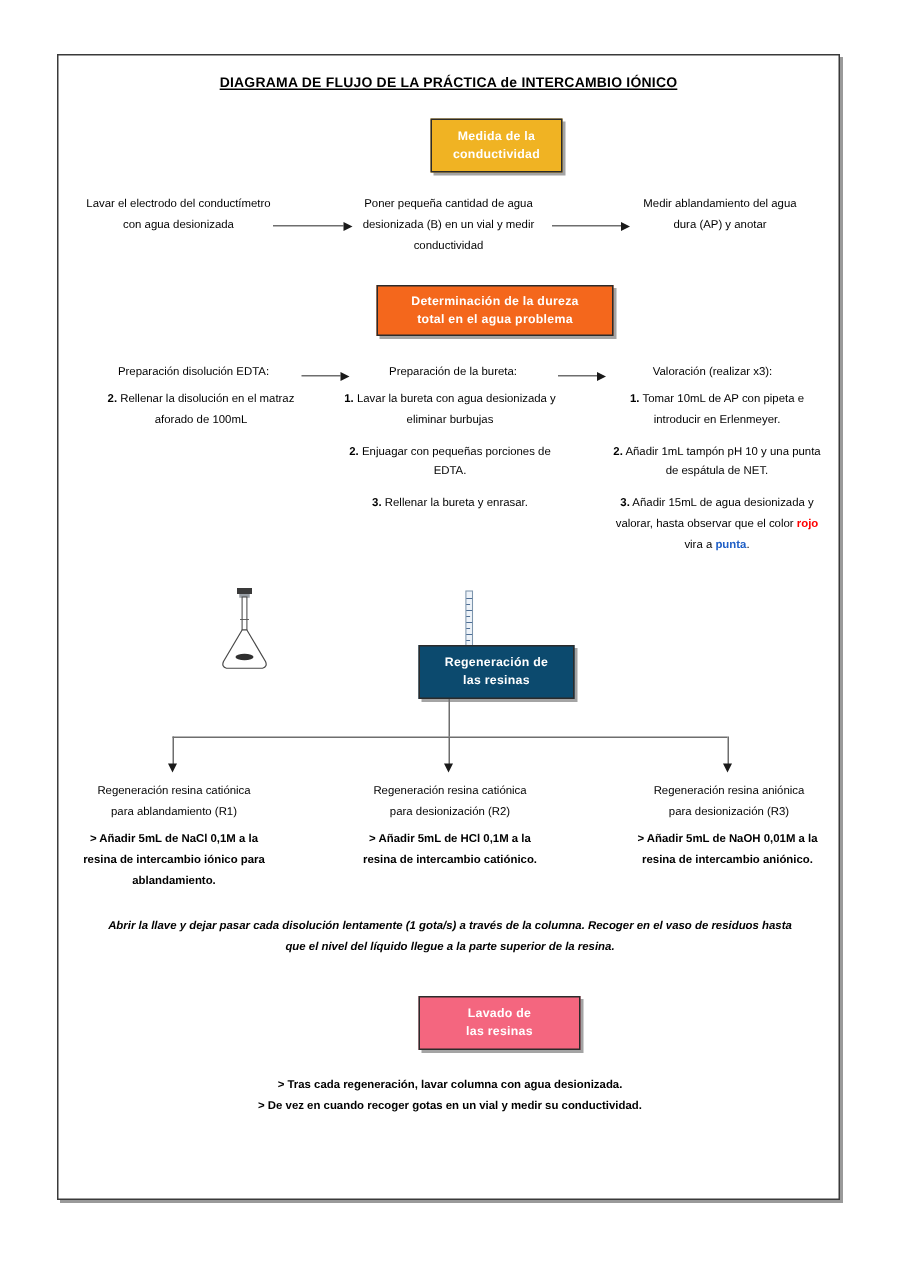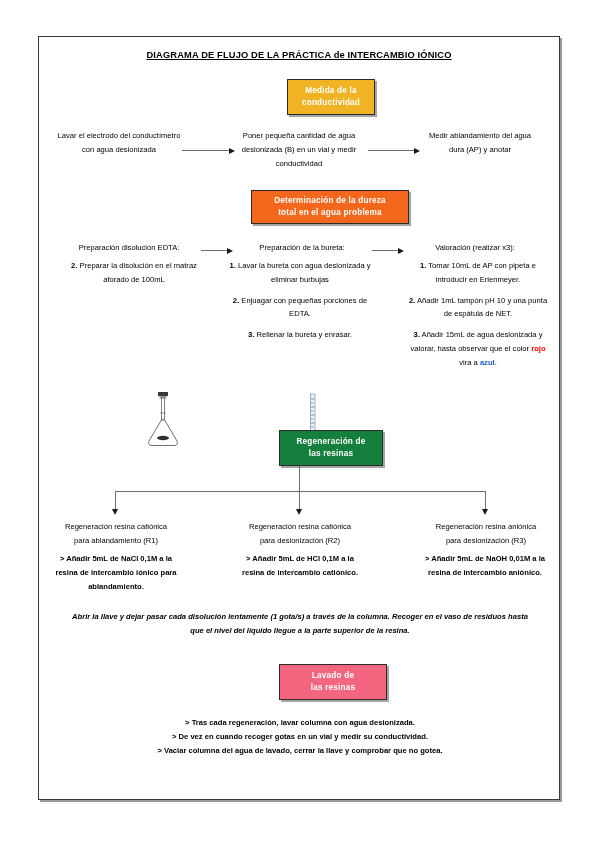--- a/index.html
+++ b/index.html
@@ -50,21 +50,21 @@
     display: flex;
     align-items: center;
     justify-content: center;
     letter-spacing: 0.2px;
     margin-left: 32px;
   }
   .proc-box span { display: block; padding: 0 5px; }
 
   .box-yellow { background: #F0B323; }
   .box-orange { background: #F4671C; }
-  .box-red    { background: #15803d; }
+  .box-red    { background: #0c4a6e; }
   .box-pink   { background: #F4667F; }
 
   
   .tblock {
     position: absolute;
     font-size: 7.6px;
     line-height: 1.82;
     text-align: center;
     color: #000;
   }
@@ -168,21 +168,21 @@
   <div class="hdr" style="left:196px; top:204px; width:134px;">Preparación de la bureta:</div>
   <div class="h-arrow" style="left:333px; top:210px; width:32px;">
     <div class="shaft"></div>
       <div class="head"></div>
   </div>
   <div class="hdr" style="left:366px; top:204px; width:140px;">Valoración (realizar x3):</div>
 
   <div class="tblock" style="left:20px; top:222px; width:150px;">
     <div class="step">
       <span class="num">2.</span>
-      <span>Preparar la disolución en el matraz aforado de 100mL</span>
+      <span>Rellenar la disolución en el matraz aforado de 100mL</span>
     </div>
   </div>
 
   <div class="glass" style="left:102px; top:354px; width:44px; height:58px;">
     <svg width="44" height="58" viewBox="0 0 44 58">
       <rect x="17" y="1" width="10" height="4" fill="#3a3a3a"></rect>
       <rect x="18.5" y="5" width="7" height="2.5" fill="#9aa0a6"></rect>
       <rect x="20.4" y="7" width="3.2" height="22" fill="#ffffff" stroke="#4a4a4a" stroke-width="0.7"></rect>
       <path d="M20.4 29 L8 50 Q6.5 53.5 10 54.5 L34 54.5 Q37.5 53.5 36 50 L23.6 29 Z" fill="#ffffff" stroke="#4a4a4a" stroke-width="0.8"></path>
       <ellipse cx="22" cy="47" rx="6" ry="2.2" fill="#2f2f2f"></ellipse>
@@ -230,21 +230,21 @@
       <span class="num">1.</span>
       <span>Tomar 10mL de AP con pipeta e introducir en Erlenmeyer.</span>
     </div>
     <div class="step">
       <span class="num">2.</span>
       <span>Añadir 1mL tampón pH 10 y una punta de espátula de NET.</span>
     </div>
     <div class="step">
       <span class="num">3.</span>
       <span>
-        Añadir 15mL de agua desionizada y valorar, hasta observar que el color <span class="rojo">rojo</span> vira a <span class="azul">azul</span>.
+        Añadir 15mL de agua desionizada y valorar, hasta observar que el color <span class="rojo">rojo</span> vira a <span class="azul">punta</span>.
       </span>
     </div>
   </div>
 
   <div class="proc-box box-red" style="left:208px; top:393px; width:104px; height:36px;">
     <span>
       <span>Regeneración de</span>
       <span>las resinas</span>
     </span>
   </div>
@@ -279,15 +279,14 @@
 
   <div class="proc-box box-pink" style="left:208px; top:627px; width:108px; height:36px;">
     <span>
       <span>Lavado de</span>
       <span>las resinas</span>
     </span>
   </div>
 
   <div class="tblock bold" style="left:30px; top:693px; width:462px;">&gt; De vez en cuando recoger gotas en un vial y medir su conductividad.</div>
   <div class="tblock bold" style="left:30px; top:679px; width:462px;">&gt; Tras cada regeneración, lavar columna con agua desionizada.</div>
-  <div class="tblock bold" style="left:30px; top:707px; width:462px;">&gt; Vaciar columna del agua de lavado, cerrar la llave y comprobar que no gotea.</div>
 
 </div>
 
 </body></html>

